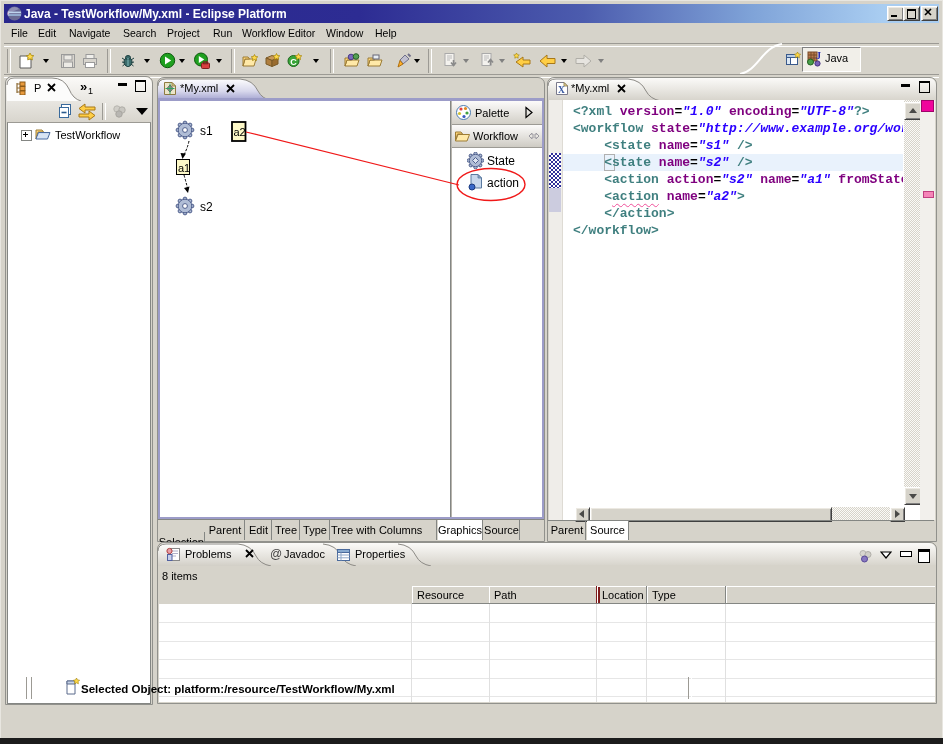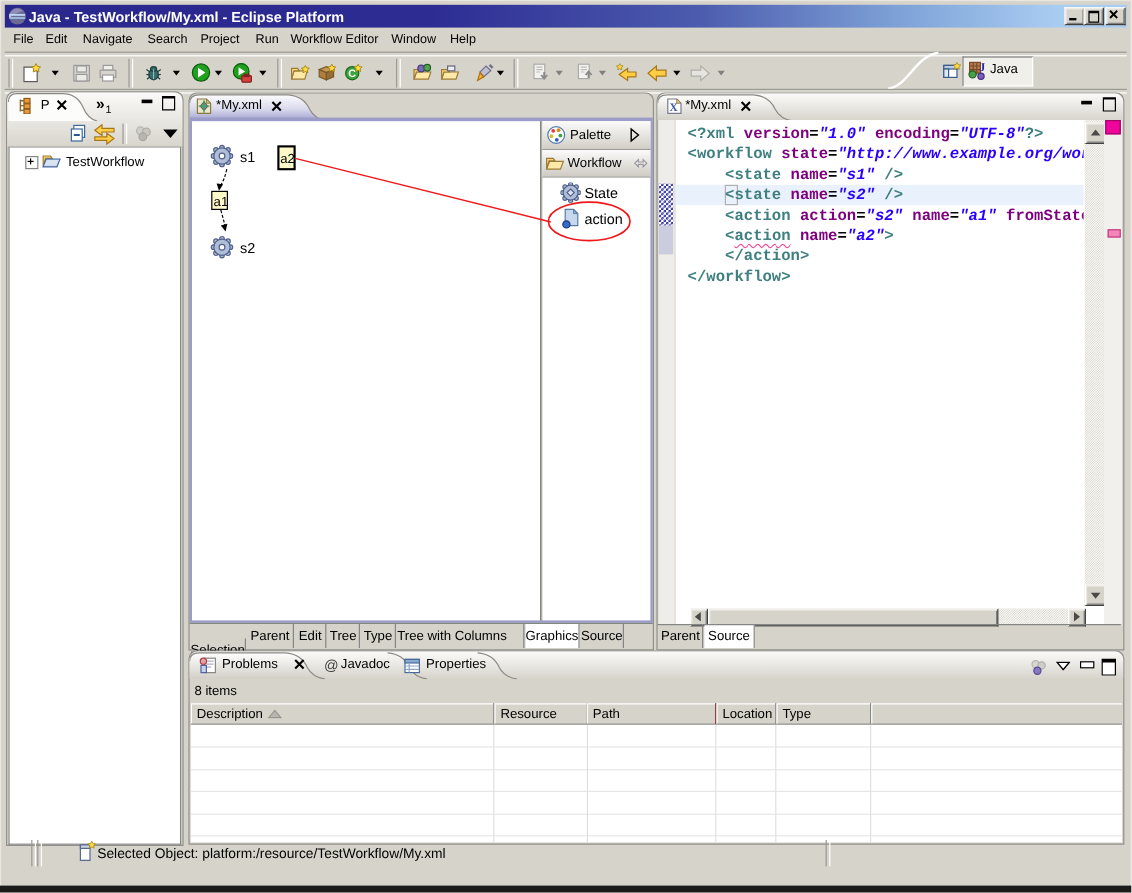--- a/index.html
+++ b/index.html
@@ -510,30 +510,24 @@
   </svg>
   <svg class="abs" style="left:722px;top:8px;" width="12" height="8" viewBox="0 0 12 8">
     <path d="M1 1 L11 1 L6 7 Z" fill="#fff" stroke="#000" stroke-width="1.2"></path>
   </svg>
   <div class="abs" style="left:742px;top:8px;width:10px;height:4px;border:1px solid #000;background:#fff;"></div>
   <div class="abs" style="left:760px;top:6px;width:10px;height:10px;border:1px solid #000;border-top-width:3px;background:#fff;"></div>
 
   <div class="abs" style="left:4px;top:27px;">8 items</div>
 
   <div class="abs" style="left:1px;top:43px;width:776px;height:18px;background:#d6d3ca;">
-    <div class="abs" style="left:0;top:0;width:252px;height:17px;border-right:1px solid #848683;border-bottom:1px solid #848683;box-shadow:inset 1px 1px 0 #fff;">
-      <div class="abs" style="left:5px;top:3px;">Description</div>
-      <svg class="abs" style="left:64px;top:5px;" width="12" height="8" viewBox="0 0 12 8">
-            <path d="M6 1 L11 7 L1 7 Z" fill="#b8b6b0" stroke="#98968f"></path>
-          </svg>
-    </div>
     <div class="abs" style="left:253px;top:0;width:77px;height:17px;border-right:1px solid #848683;border-bottom:1px solid #848683;box-shadow:inset 1px 1px 0 #fff;">
           <div class="abs" style="left:5px;top:3px;">Resource</div>
         </div>
-    <div class="abs" style="left:330px;top:0;width:107px;height:17px;border-right:1px solid #7f1d1d;border-bottom:1px solid #848683;box-shadow:inset 1px 1px 0 #fff;text-decoration:underline;">
+    <div class="abs" style="left:330px;top:0;width:107px;height:17px;border-right:4px solid #7f1d1d;border-bottom:1px solid #848683;box-shadow:inset 1px 1px 0 #fff;text-decoration:underline;">
           <div class="abs" style="left:5px;top:3px;">Path</div>
         </div>
     <div class="abs" style="left:438px;top:0;width:49px;height:17px;border-right:1px solid #848683;border-bottom:1px solid #848683;box-shadow:inset 1px 1px 0 #fff;">
           <div class="abs" style="left:5px;top:3px;">Location</div>
         </div>
     <div class="abs" style="left:488px;top:0;width:78px;height:17px;border-right:1px solid #848683;border-bottom:1px solid #848683;box-shadow:inset 1px 1px 0 #fff;">
           <div class="abs" style="left:5px;top:3px;">Type</div>
         </div>
     <div class="abs" style="left:567px;top:0;width:209px;height:17px;border-bottom:1px solid #848683;box-shadow:inset 1px 1px 0 #fff;"></div>
   </div>
@@ -545,21 +539,21 @@
     <div class="abs" style="left:0;top:74px;width:776px;height:1px;background:#e6e6e6;"></div>
     <div class="abs" style="left:0;top:92px;width:776px;height:1px;background:#e6e6e6;"></div>
     <div class="abs" style="left:252px;top:0;width:1px;height:98px;background:#e0e0e0;"></div>
     <div class="abs" style="left:330px;top:0;width:1px;height:98px;background:#e0e0e0;"></div>
     <div class="abs" style="left:437px;top:0;width:1px;height:98px;background:#e0e0e0;"></div>
     <div class="abs" style="left:487px;top:0;width:1px;height:98px;background:#e0e0e0;"></div>
     <div class="abs" style="left:566px;top:0;width:1px;height:98px;background:#e0e0e0;"></div>
   </div>
 </div>
 
-<div class="abs" id="statusbar" style="left:4px;top:695px;width:935px;height:32px;">
+<div class="abs" id="statusbar" style="left:4px;top:672px;width:935px;height:32px;font-weight:bold;">
   <div class="vsep" style="left:22px;top:5px;height:22px;"></div>
   <div class="vsep" style="left:27px;top:5px;height:22px;"></div>
   <svg class="abs" style="left:60px;top:5px;" width="18" height="20" viewBox="0 0 18 20">
     <path d="M3 4 h8 v13 h-8 z" fill="#fff" stroke="#5a6a8c"></path>
     <path d="M3 4 h8 v3 h-8 z" fill="#c8d4e8" stroke="#5a6a8c"></path>
     <path d="M12.5 1 l1 1.9 2.1 .3 -1.5 1.5 .3 2.1 -1.9 -1 -1.9 1 .3 -2.1 -1.5 -1.5 2.1 -.3 z" fill="#ffd94a" stroke="#a08000" stroke-width="0.6"></path>
   </svg>
   <div class="abs" style="left:77px;top:11px;font-size:11.5px;">Selected Object: platform:/resource/TestWorkflow/My.xml</div>
   <div class="vsep" style="left:684px;top:5px;height:22px;"></div>
 </div>

